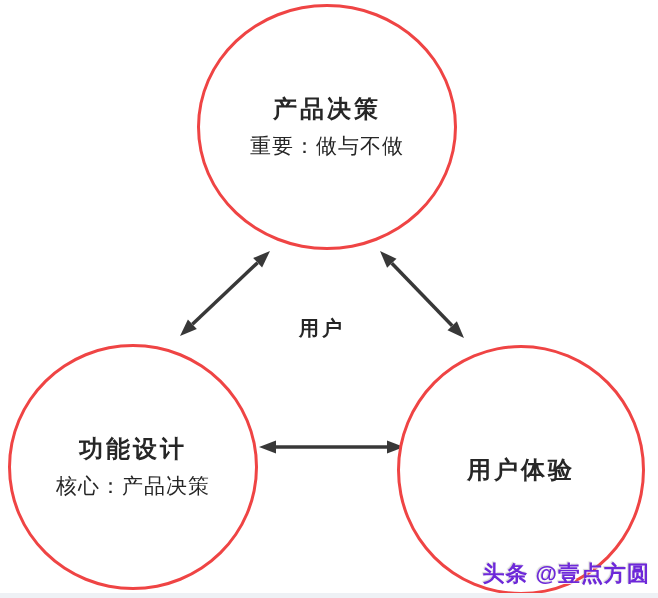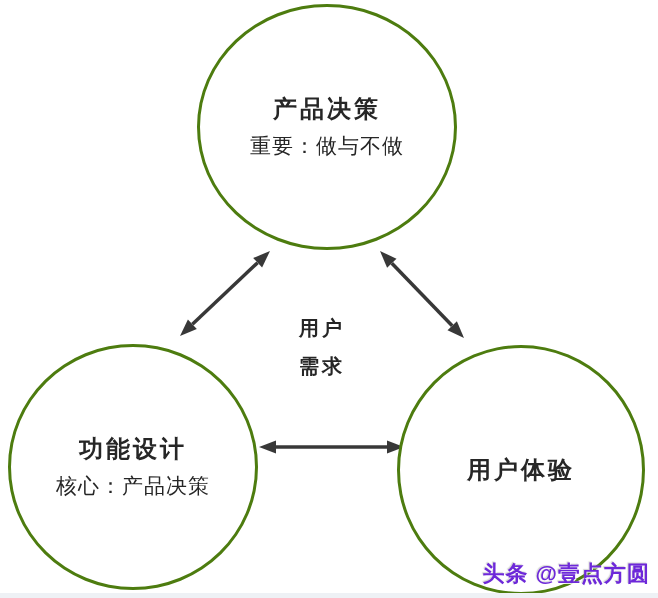--- a/index.html
+++ b/index.html
@@ -12,21 +12,21 @@
     width: 658px;
     height: 598px;
     background: #ffffff;
     overflow: hidden;
     font-family: "Liberation Sans", "DejaVu Sans", sans-serif;
     color: #262626;
   }
   .node {
     position: absolute;
     box-sizing: border-box;
-    border: 3px solid #4d7c0f;
+    border: 3px solid #ef4444;
     border-radius: 50%;
     background: #ffffff;
     display: flex;
     flex-direction: column;
     align-items: center;
     justify-content: center;
     text-align: center;
   }
   .node-top    { left: 197px; top: 4px;   width: 260px; height: 246px; }
   .node-left   { left: 8px;   top: 344px; width: 250px; height: 246px; }
@@ -129,20 +129,19 @@
     <div class="node-title">功能设计</div>
     <div class="node-sub">核心：产品决策</div>
   </div>
 
   <div class="node node-right">
     <div class="node-title">用户体验</div>
   </div>
 
   <div class="center-label">
     <div>用户</div>
-    <div>需求</div>
   </div>
 
   <div class="watermark">头条 @壹点方圆</div>
 
   <div class="bottom-strip"></div>
 
 </div>
 
 </body></html>

